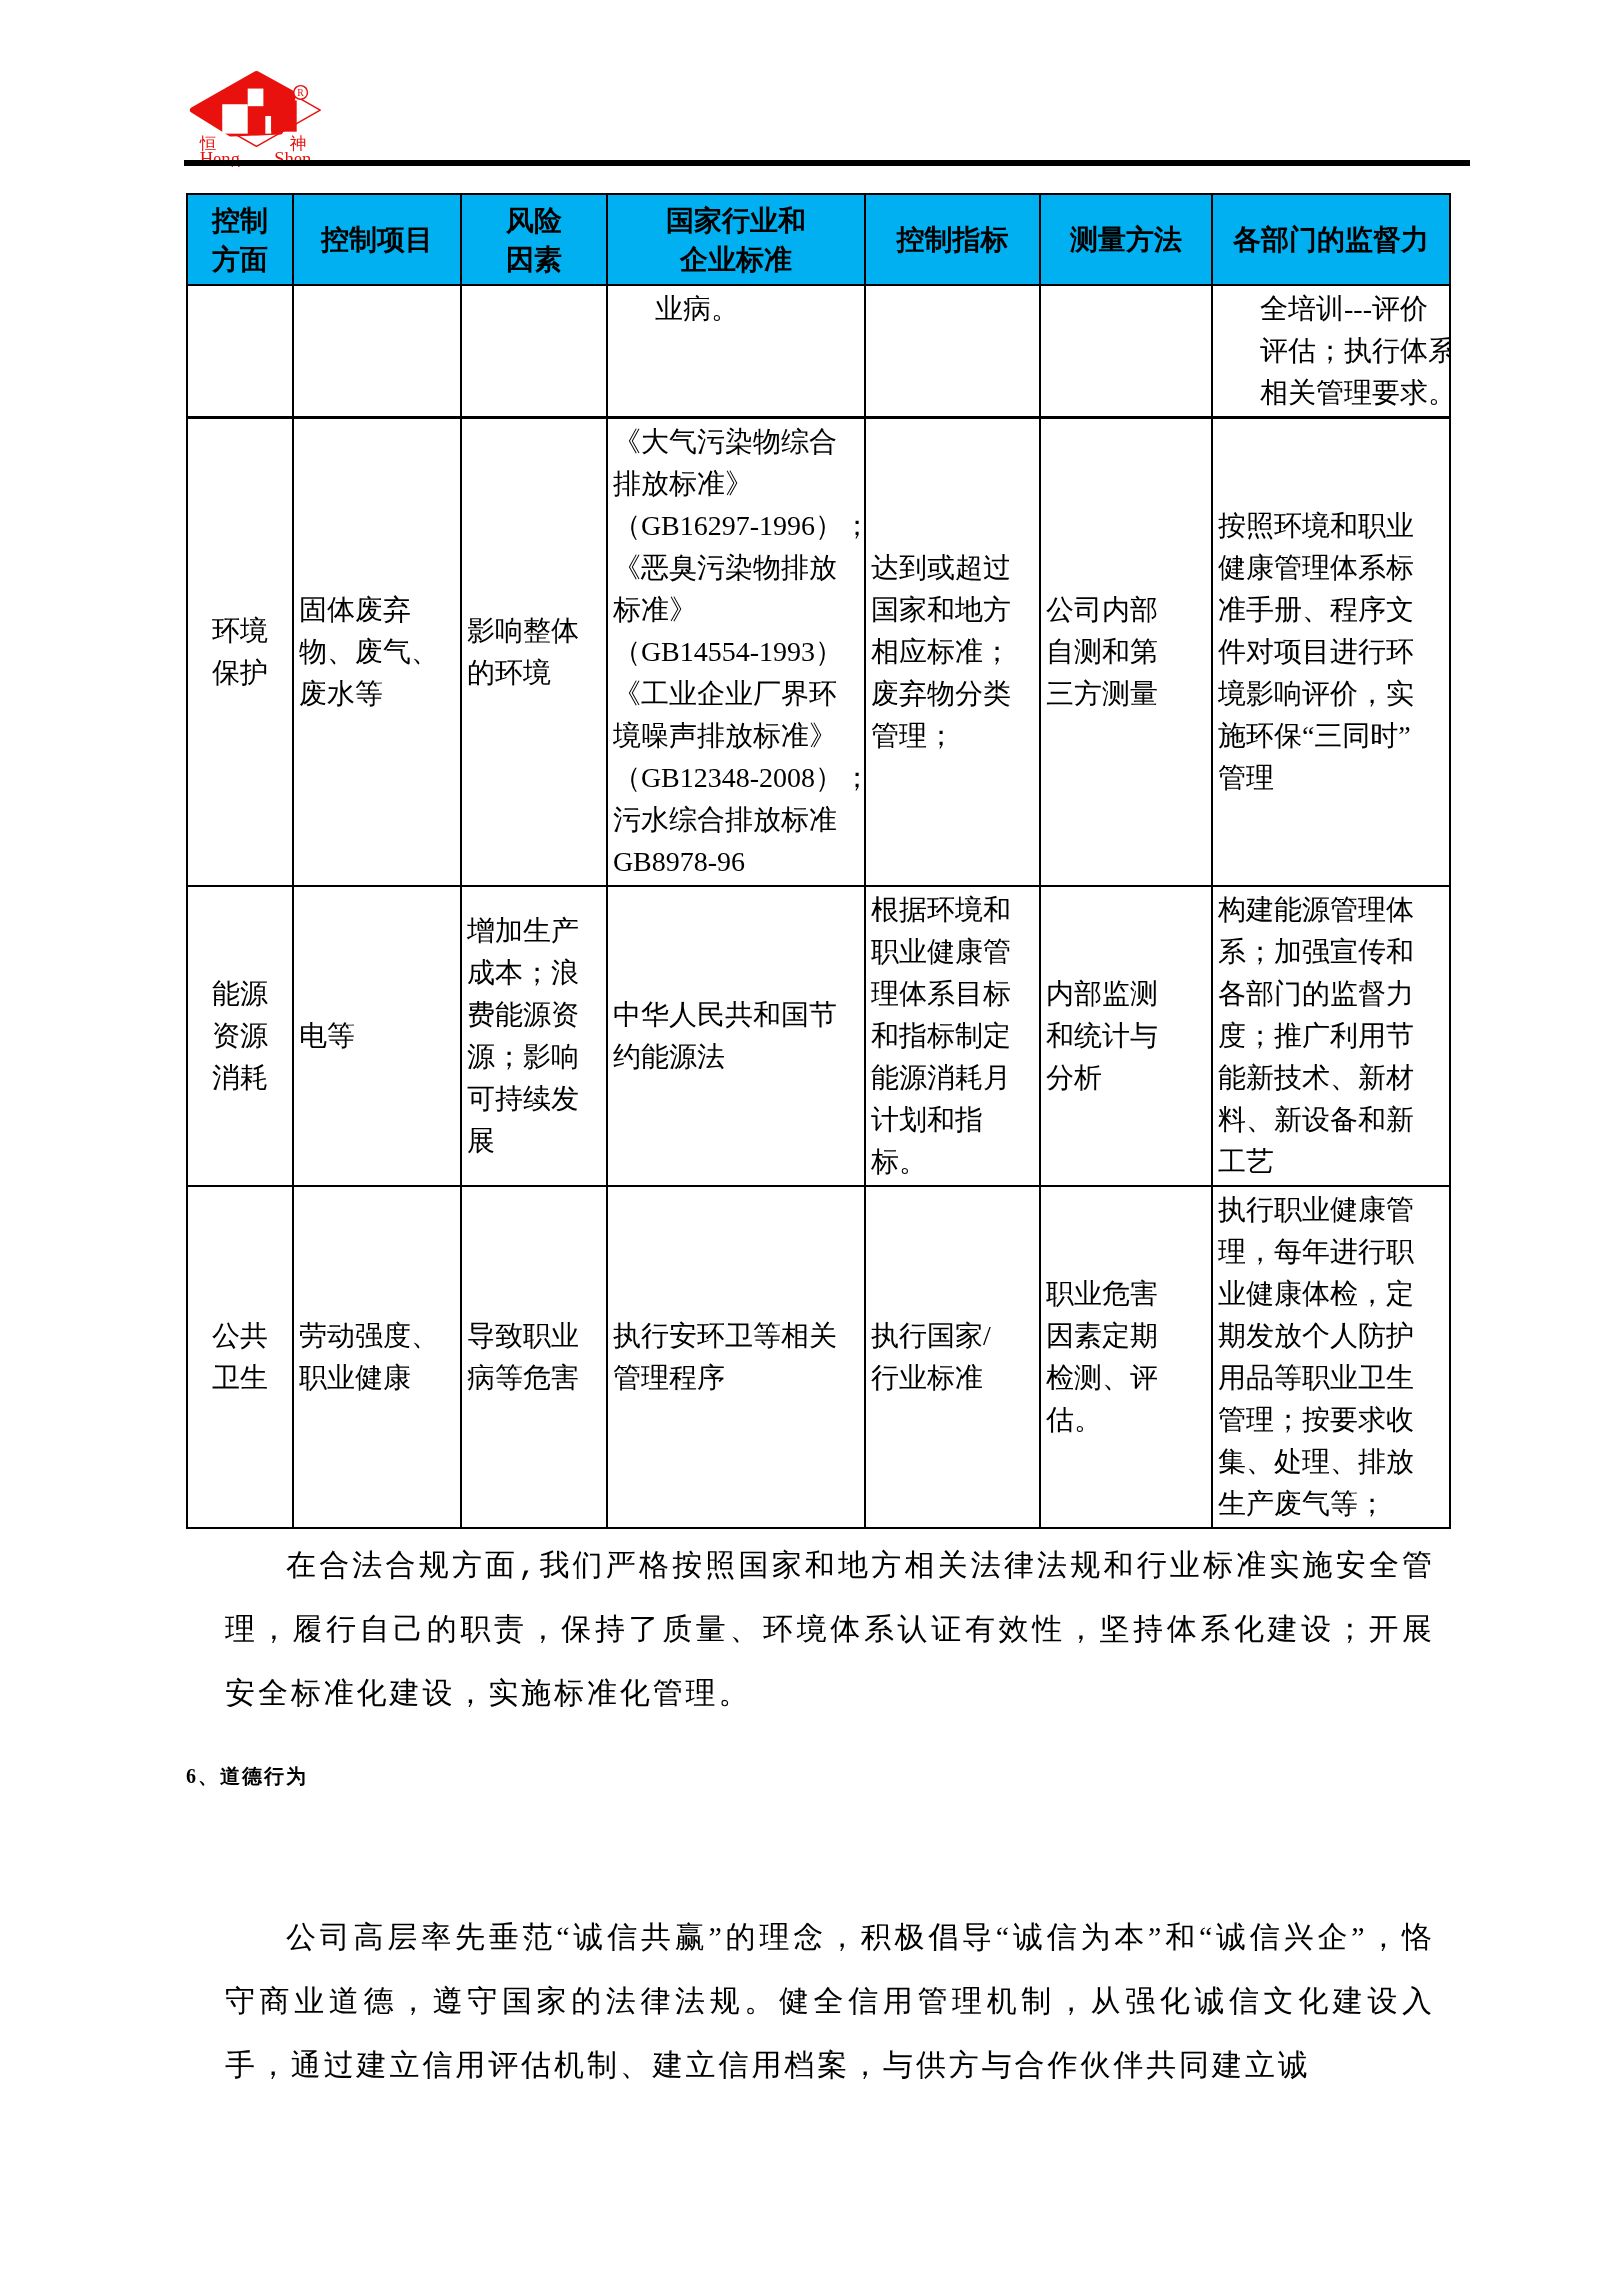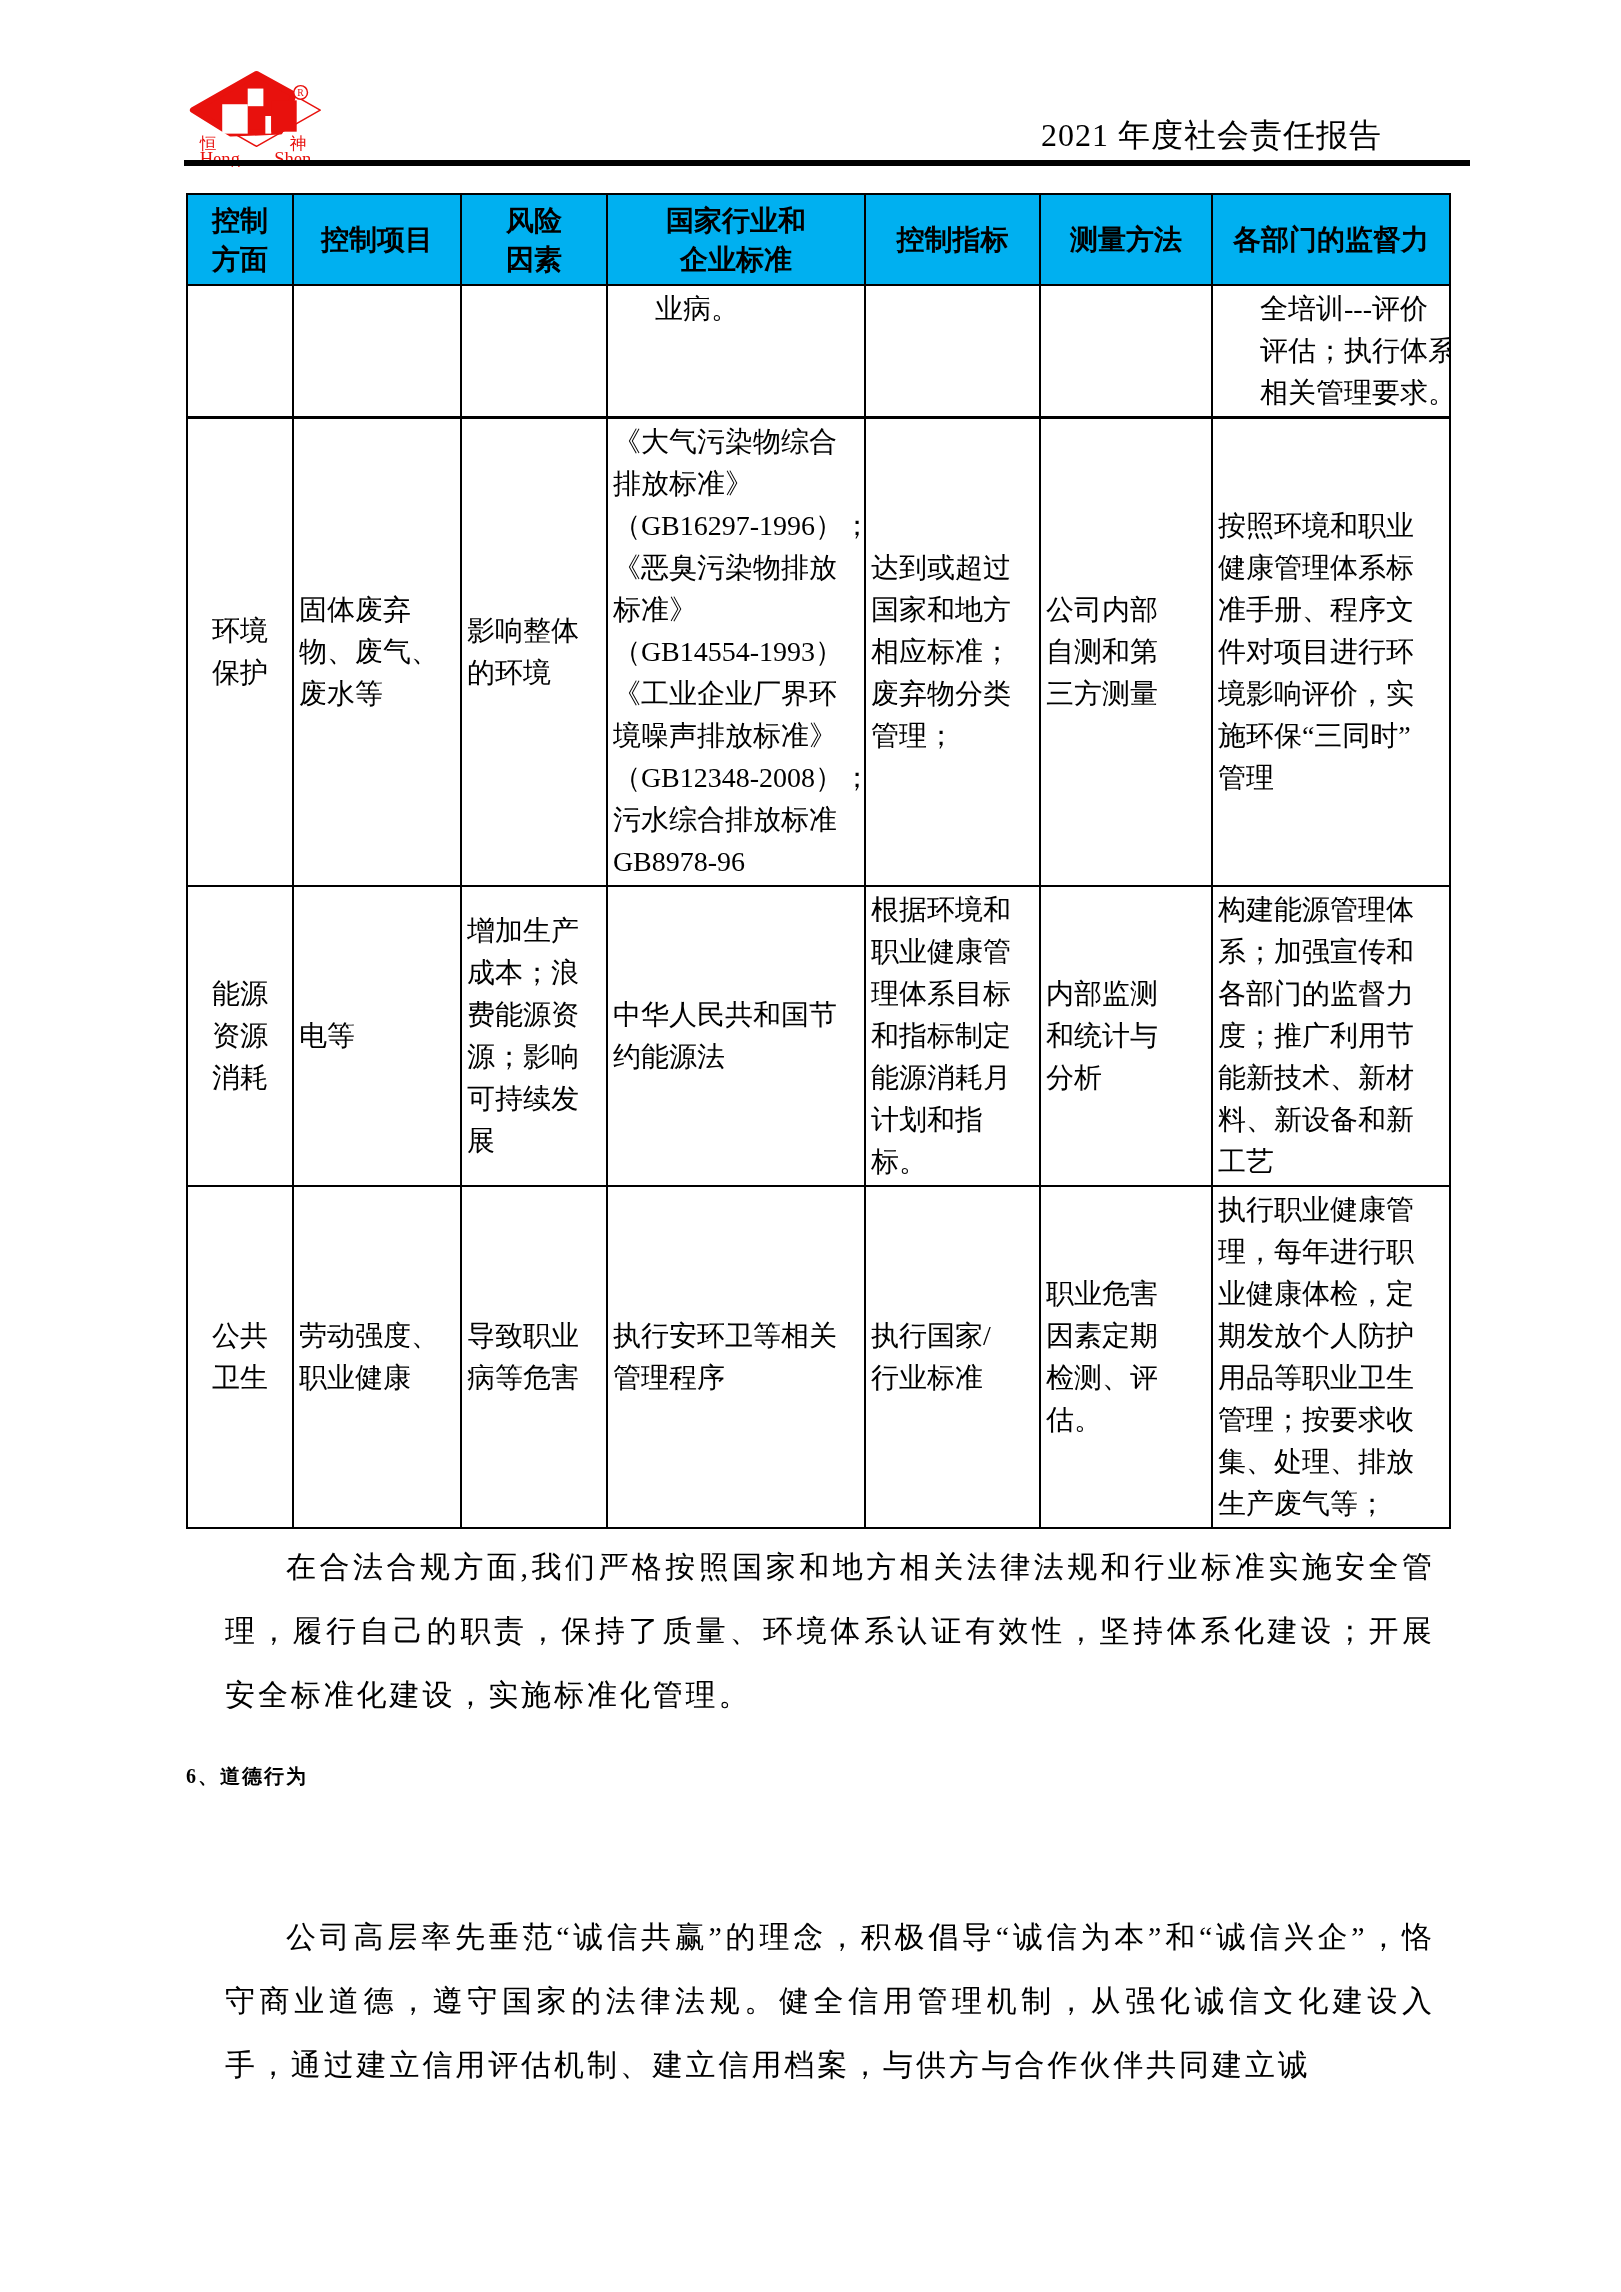--- a/index.html
+++ b/index.html
@@ -49,21 +49,21 @@
   tr.r2{height:296px;}
   tr.r3{height:338px;}
   tr.r0 td{vertical-align:top;border-bottom-width:3.9px;padding-left:47px;}
   td.c0{text-align:center;}
   
   .para{
     position:absolute;left:225px;width:1210px;
     font-size:30px;line-height:64px;letter-spacing:2.9px;
     text-align:justify;text-indent:61px;
   }
-  .para1{top:1535px;}
+  .para1{top:1535px;font-family:Liberation Mono, monospace;}
   .para2{top:1905px;}
   .h1{
     position:absolute;left:186px;top:1763px;
     font-size:20px;font-weight:bold;letter-spacing:2px;white-space:nowrap;
   }
   .h2{
     position:absolute;left:225px;top:1839px;
     font-size:32px;font-weight:bold;letter-spacing:2px;white-space:nowrap;
   }
   .pageno{
@@ -93,21 +93,20 @@
       <circle cx="119" cy="28" r="7" fill="#ffffff" stroke="#e8110d" stroke-width="1.5"></circle>
       <text x="119" y="32" font-size="10" fill="#e8110d" text-anchor="middle">R</text>
 
       <text x="16" y="86" font-size="17" fill="#e8110d">恒</text>
       <text x="108" y="86" font-size="17" fill="#e8110d">神</text>
       <text x="16" y="102" font-size="19" fill="#e8110d">Heng</text>
       <text x="92" y="102" font-size="19" fill="#e8110d">Shen</text>
     </svg>
   </div>
 
-  <div class="doc-title">2021 年度社会责任报告</div>
   <div class="head-rule"></div>
 
   <table class="ctl">
     <colgroup>
       <col style="width:106px">
         <col style="width:168px">
         <col style="width:146px">
       <col style="width:258px">
         <col style="width:175px">
         <col style="width:172px">

